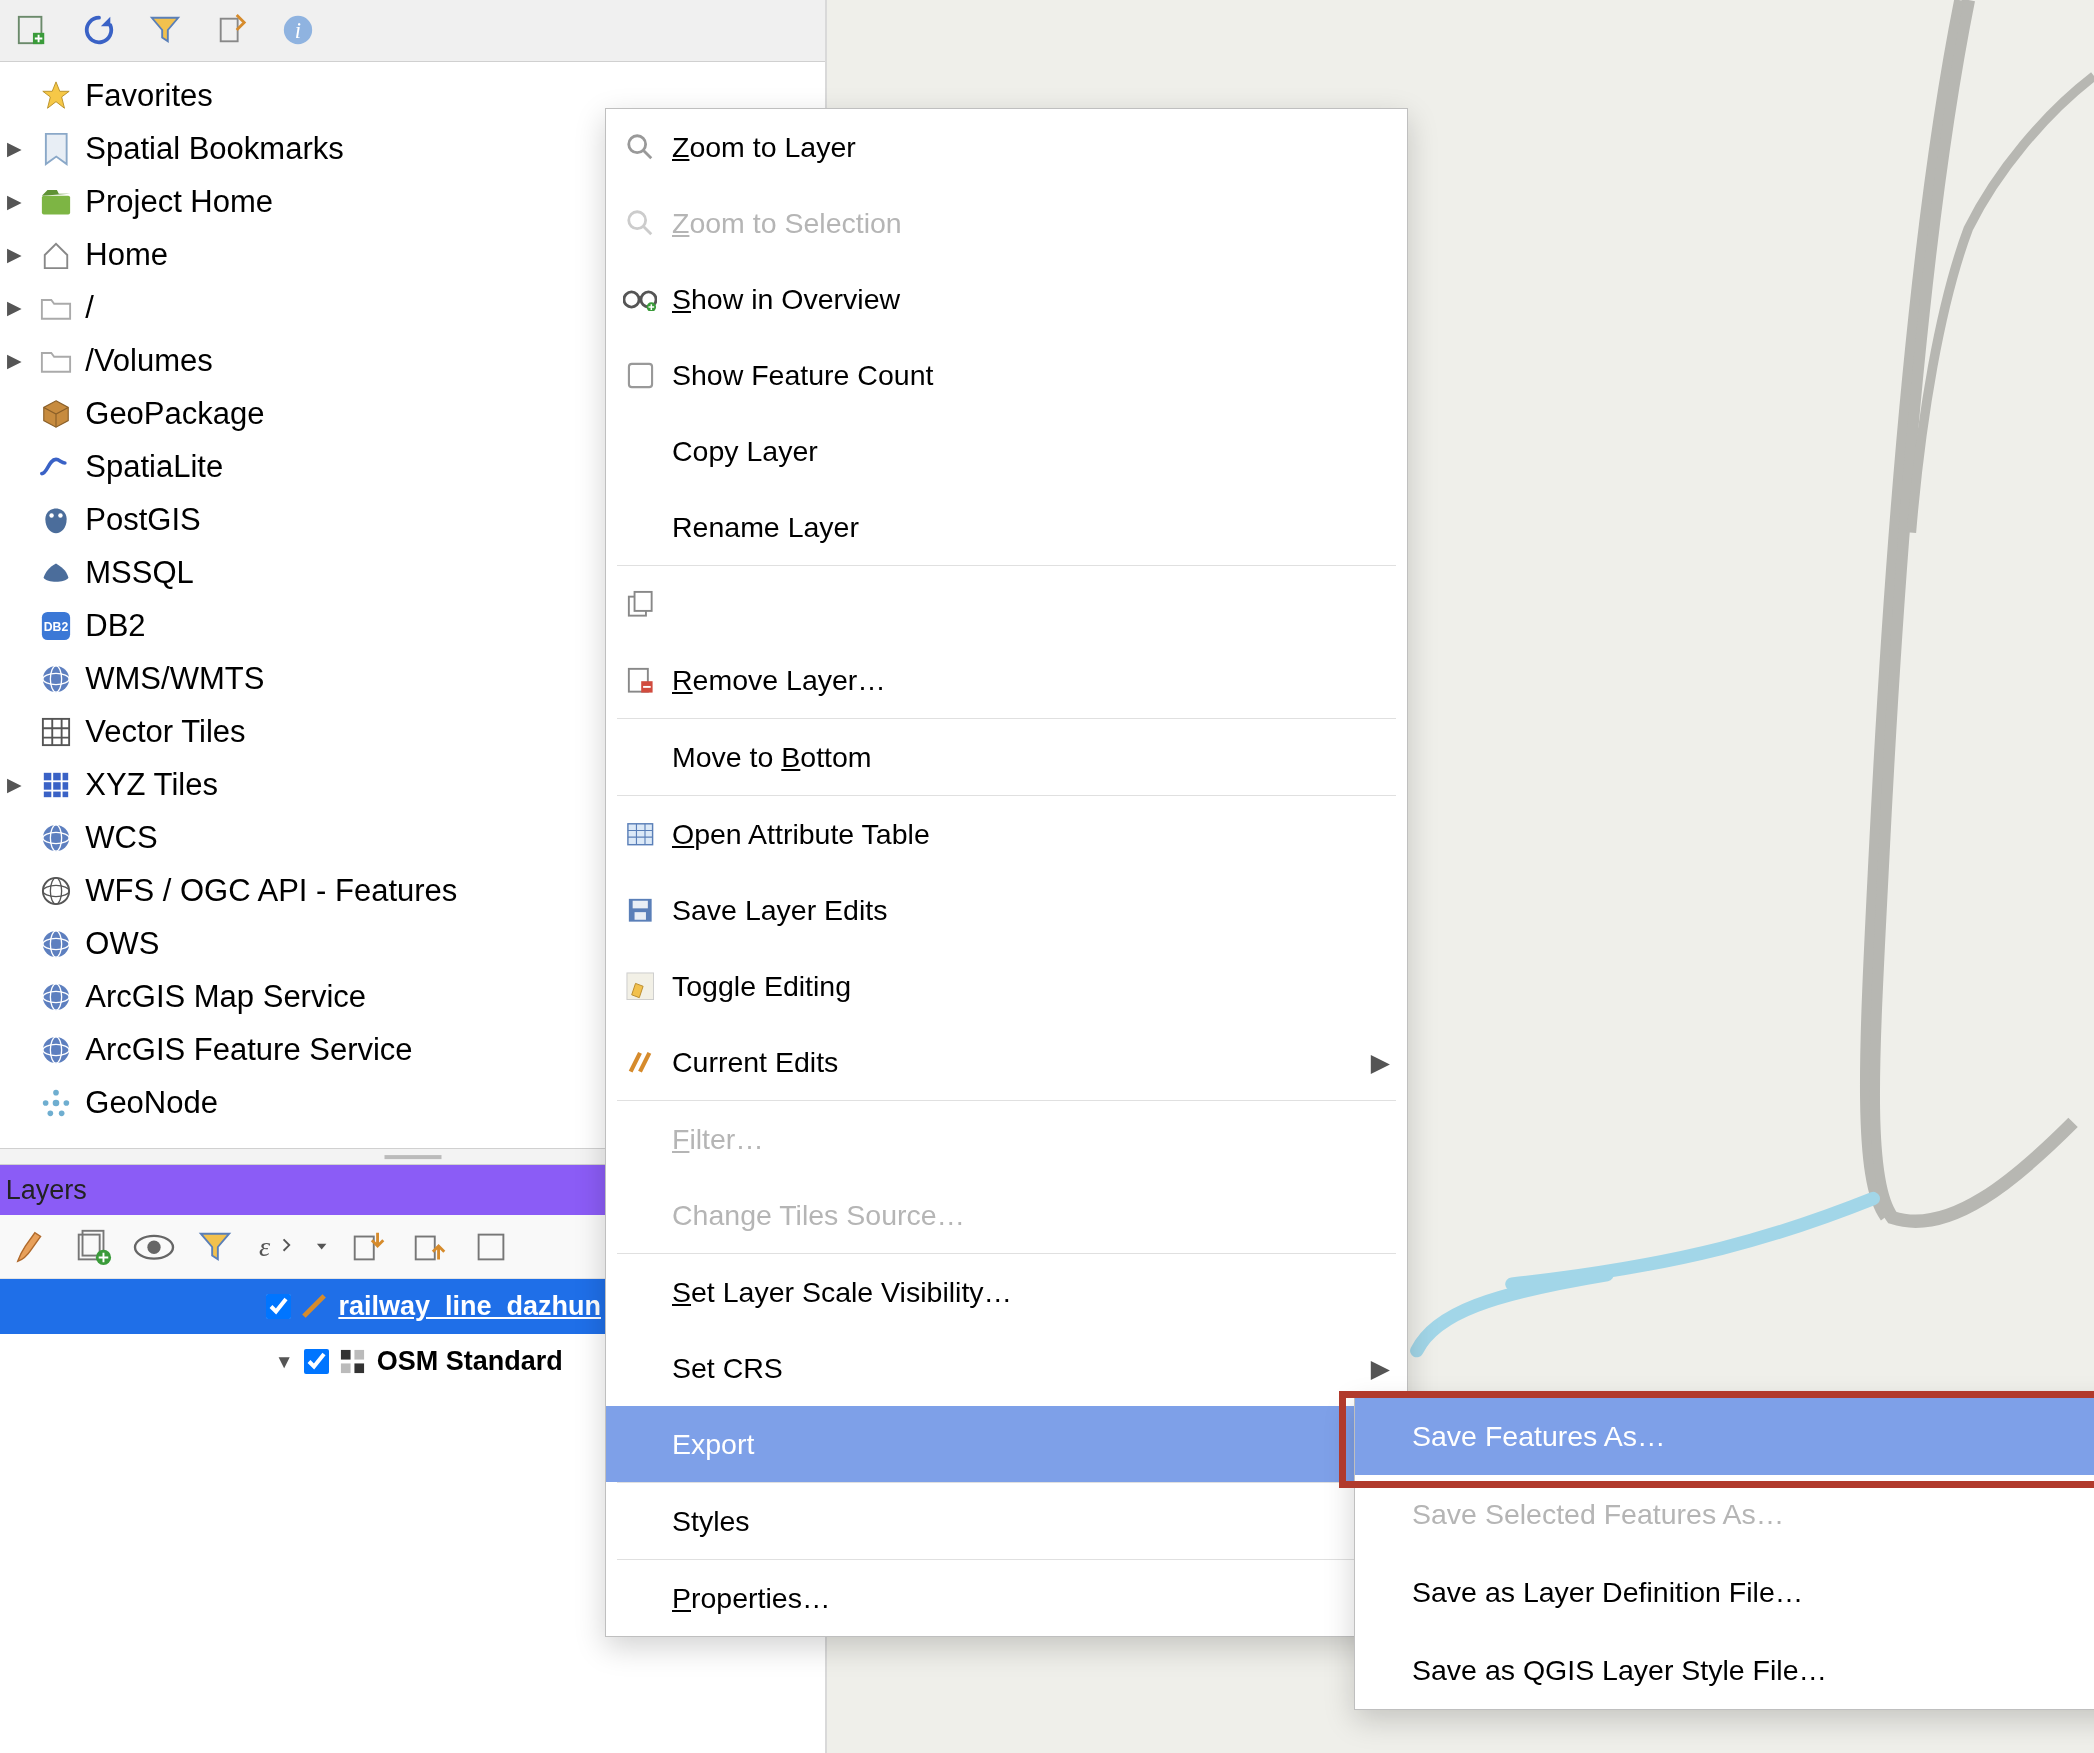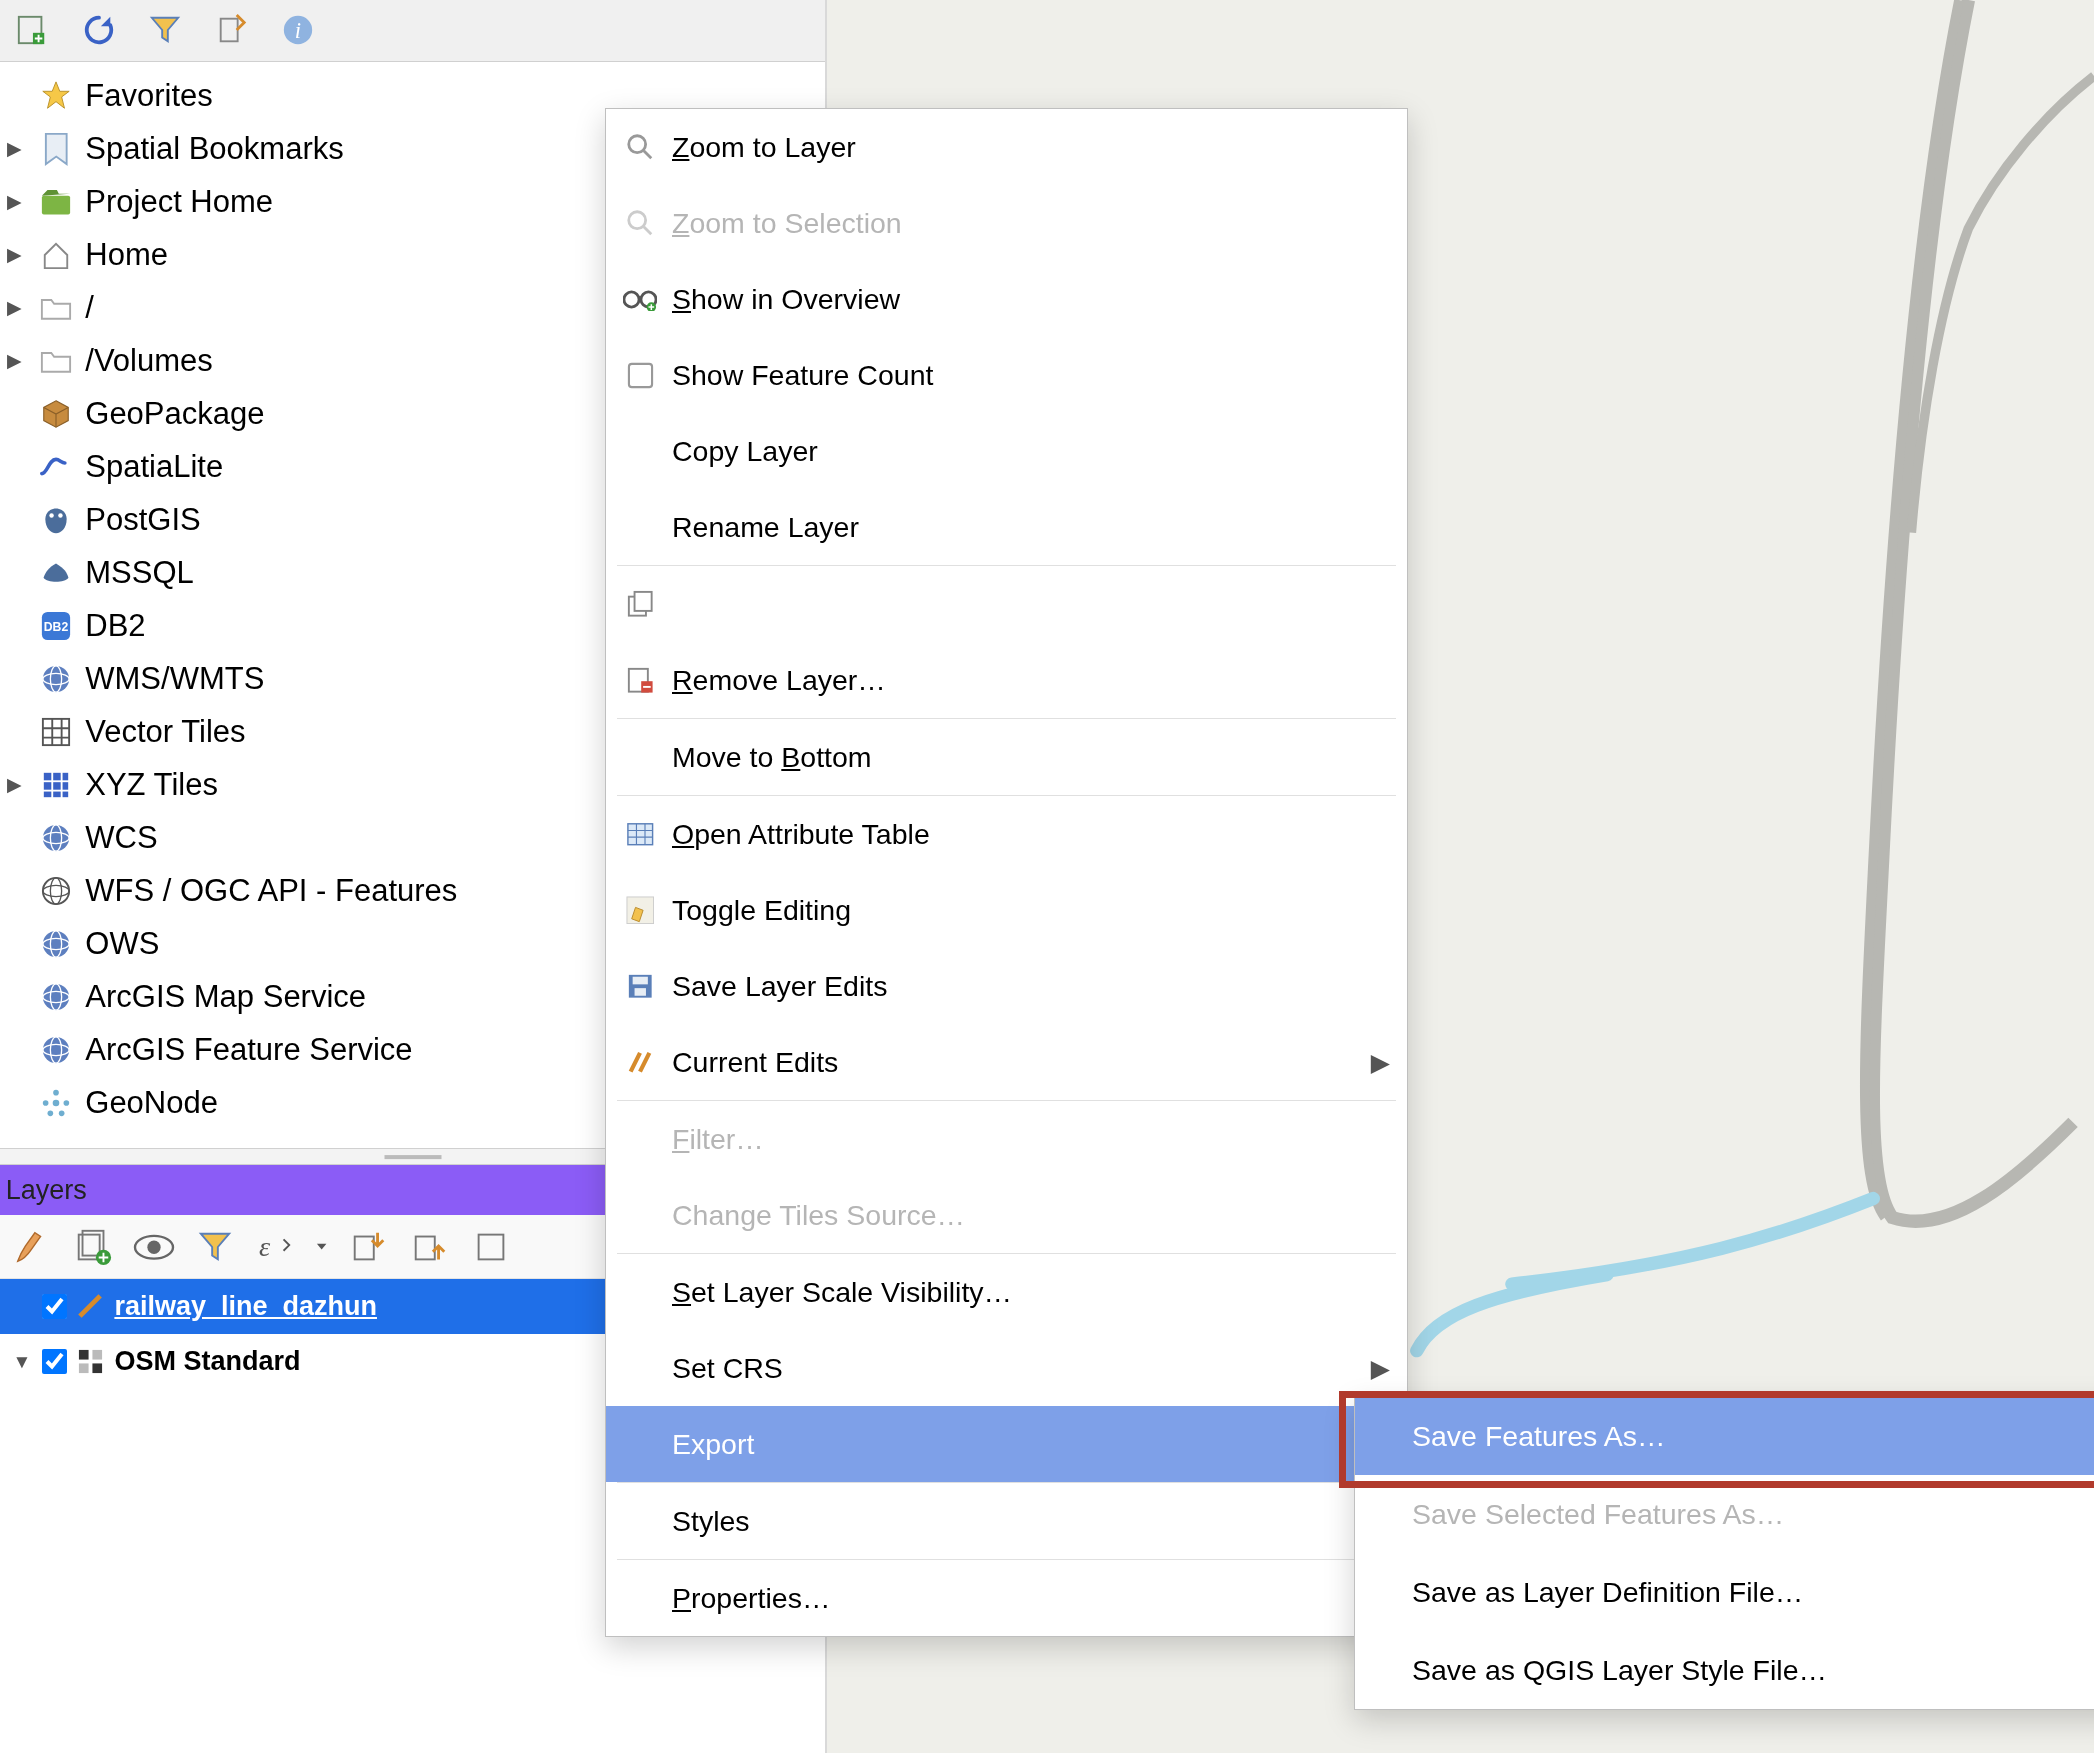--- a/index.html
+++ b/index.html
@@ -91,20 +91,21 @@
     width: 44px; height: 44px;
     display: flex; align-items: center; justify-content: center;
   }
   .layer-row {
     display: flex;
     align-items: center;
     height: 55px;
     gap: 9.5px;
     padding-left: 11.4px;
     font-size: 27px;
+    justify-content: center;
   }
   .layer-row .expander {
     width: 21px; text-align: center; font-size: 19px; color: #555;
     visibility: hidden;
   }
   .layer-row.has-children .expander { visibility: visible; }
   .layer-row.selected {
     background: #1f6fe8;
     color: #fff;
   }
@@ -617,38 +618,38 @@
         <svg width="28.5" height="28.5" viewBox="0 0 30 30">
           <rect x="2" y="4" width="26" height="22" fill="#dce9f7" stroke="#5a7fb8" stroke-width="1.5"></rect>
           <path d="M2 11h26M2 18h26M11 4v22M20 4v22" stroke="#5a7fb8" stroke-width="1.2"></path>
         </svg>
       </span>
       <span class="lbl underline-first"><span class="ul">O</span>pen Attribute Table</span>
     </div>
     <div class="mi">
       <span class="micon">
         <svg width="28.5" height="28.5" viewBox="0 0 30 30">
-          <rect x="1" y="1" width="28" height="28" fill="#f2f0e6" stroke="#ccc"></rect>
-          <path d="M6 24l4-12 8 3-4 12z" fill="#f2c14e" stroke="#b88a2c"></path>
-        </svg>
-      </span>
-      <span class="lbl underline-first">Toggle Editing</span>
-    </div>
-    <div class="mi">
-      <span class="micon">
-        <svg width="28.5" height="28.5" viewBox="0 0 30 30">
           <rect x="3" y="3" width="24" height="24" fill="#5a7fb8"></rect>
           <rect x="7" y="5" width="16" height="8" fill="#e8eef5"></rect>
           <rect x="9" y="17" width="12" height="8" fill="#e8eef5"></rect>
         </svg>
       </span>
       <span class="lbl underline-first">Save Layer Edits</span>
     </div>
     <div class="mi">
       <span class="micon">
+        <svg width="28.5" height="28.5" viewBox="0 0 30 30">
+          <rect x="1" y="1" width="28" height="28" fill="#f2f0e6" stroke="#ccc"></rect>
+          <path d="M6 24l4-12 8 3-4 12z" fill="#f2c14e" stroke="#b88a2c"></path>
+        </svg>
+      </span>
+      <span class="lbl underline-first">Toggle Editing</span>
+    </div>
+    <div class="mi">
+      <span class="micon">
         <svg width="30" height="28.5" viewBox="0 0 32 30">
           <path d="M4 24L14 4l4 2L8 26z" fill="#d68b2c"></path>
           <path d="M14 24L24 4l4 2L18 26z" fill="#d68b2c"></path>
         </svg>
       </span>
       <span class="lbl underline-first">Current Edits</span>
       <span class="sub">▶</span>
     </div>
     <hr>
     <div class="mi disabled">

